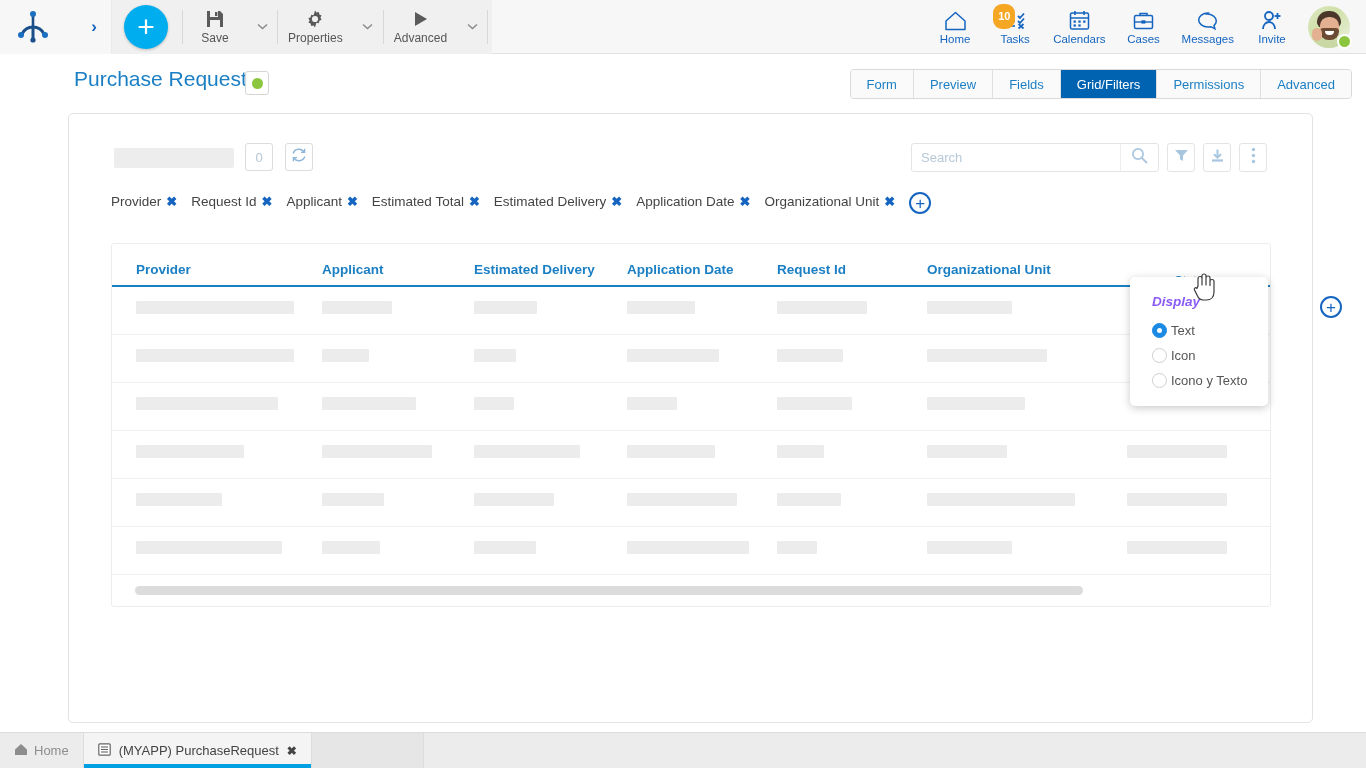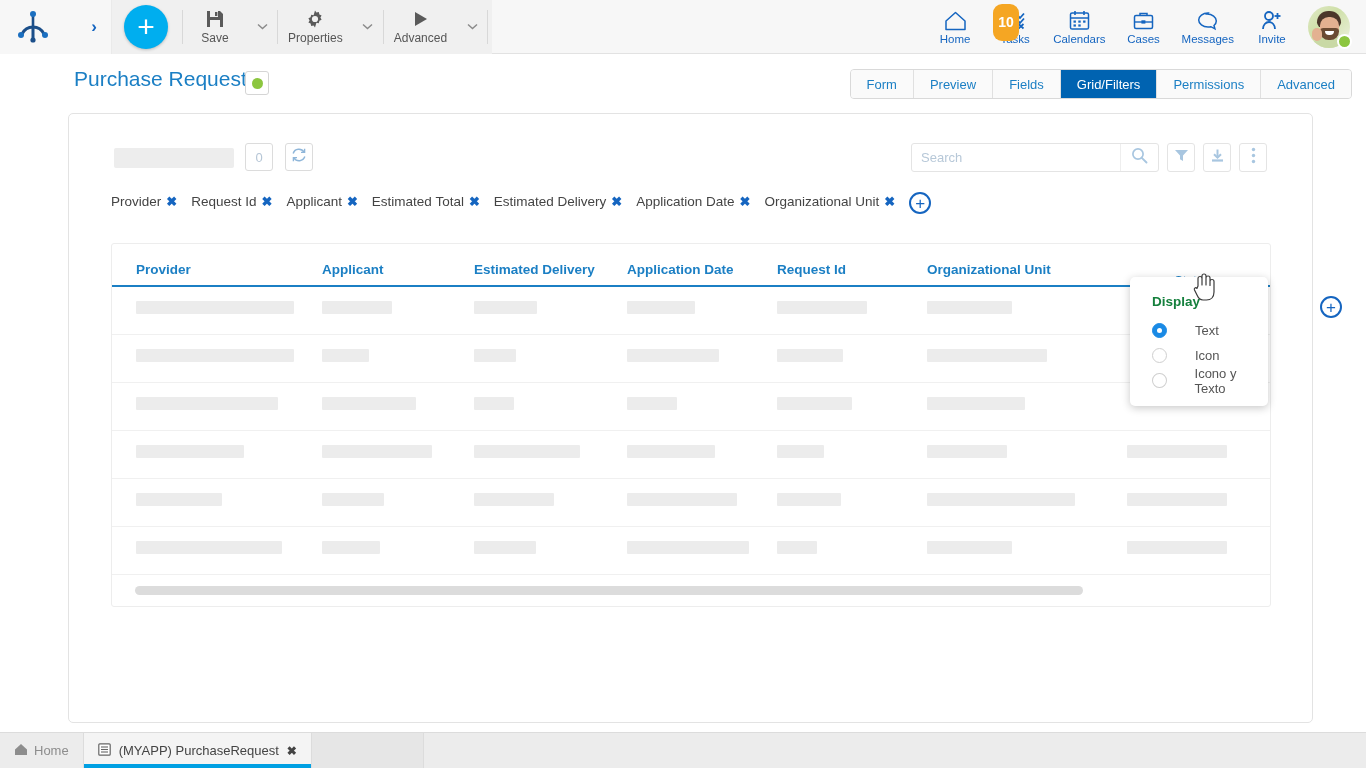--- a/index.html
+++ b/index.html
@@ -55,22 +55,22 @@
 
   .nav-zone { display: flex; align-items: center; height: 54px; padding-right: 10px; }
   .nav-item {
     display: flex; flex-direction: column; align-items: center; justify-content: center;
     min-width: 60px; height: 54px; padding: 0 8px; position: relative; gap: 1px;
   }
   .nav-item .ico { height: 23px; display:flex; align-items:center; justify-content:center; }
   .nav-item .lbl { font-size: 11.5px; color: #1565c0; }
   .badge {
     position: absolute; top: 4px; left: 8px;
-    background: #f5a623; color: #fff; font-size: 14px; font-weight: bold;
-    border-radius: 9px; padding: 12px 5px; line-height: 13px; min-width: 21px; text-align:center;
+    background: #f5a623; color: #fff; font-size: 11px; font-weight: bold;
+    border-radius: 9px; padding: 6px 5px; line-height: 13px; min-width: 21px; text-align:center;
   }
   .avatar-wrap { width: 42px; height: 42px; position: relative; margin-left: 6px; margin-right: 6px; }
   .avatar {
     width: 42px; height: 42px; border-radius: 50%; overflow: hidden;
     background: linear-gradient(135deg,#dfe8c6 0%, #cfe0a8 40%, #eef2e2 100%);
     position: relative;
   }
   .av-hair { position:absolute; left:9px; top:5px; width:24px; height:17px; border-radius:12px 12px 6px 6px; background:#4b372a; }
   .av-face { position:absolute; left:12px; top:11px; width:19px; height:22px; border-radius:9px 9px 10px 10px; background:#e3b191; }
   .av-beard { position:absolute; left:12px; top:22px; width:19px; height:12px; border-radius:4px 4px 10px 10px; background:#6b4b33; }
@@ -205,22 +205,22 @@
   }
 
   
   .popup {
     position: absolute; left: 1130px; top: 277px; width: 138px; height: 129px;
     background: #fff; border-radius: 5px;
     box-shadow: 0 2px 9px rgba(0,0,0,.22);
     padding: 17px 0 0 22px;
     z-index: 40;
   }
-  .popup-title { font-size: 13.5px; color: #15803d; font-weight: bold; margin-bottom: 9px; }
-  .radio-row { display: flex; align-items: center; gap: 28px; height: 25px; }
+  .popup-title { font-size: 13.5px; color: #8b5cf6; font-weight: bold; margin-bottom: 9px; font-style: italic; }
+  .radio-row { display: flex; align-items: center; gap: 4px; height: 25px; }
   .radio {
     width: 15px; height: 15px; border-radius: 50%; border: 1.5px solid #cfcfcf;
     background: #fff; display: flex; align-items: center; justify-content: center;
   }
   .radio.on { border-color: #1a8ae5; background: #1a8ae5; }
   .radio.on::after { content:""; width: 5px; height: 5px; border-radius: 50%; background: #fff; }
   .radio-lbl { font-size: 13px; color: #555; }
 
   
   .cursor { position: absolute; left: 1192px; top: 272px; z-index: 60; }

